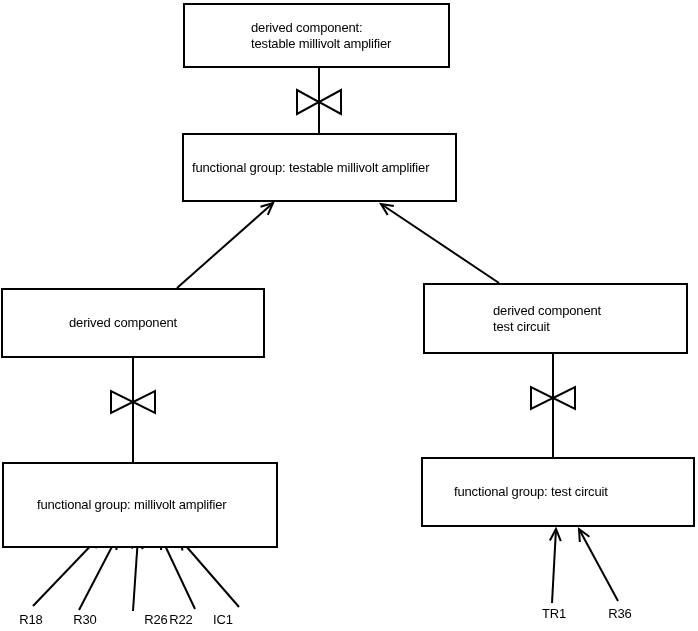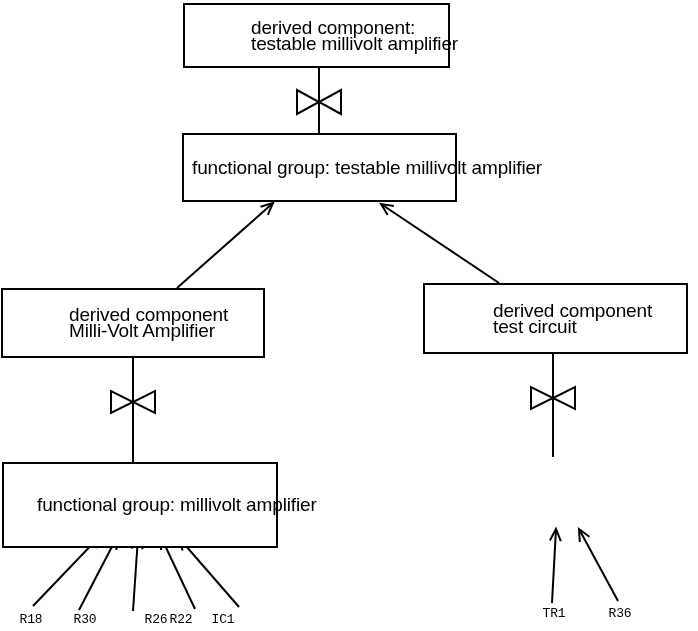--- a/index.html
+++ b/index.html
@@ -18,39 +18,38 @@
     width: 698px; height: 631px;
   }
   .node {
     position: absolute;
     box-sizing: border-box;
     border: 2px solid #000000;
     background: #ffffff;
     display: flex;
     flex-direction: column;
     justify-content: center;
-    font-size: 19px;
+    font-size: 13px;
     line-height: 16px;
     letter-spacing: -0.15px;
     white-space: nowrap;
   }
   .node .l2-indent { margin-left: 0; }
   #n-top  { left: 183px; top: 3px;   width: 267px; height: 65px; padding-left: 66px; }
-  #n-fgt  { left: 182px; top: 133px; width: 275px; height: 69px; padding-left: 8px; text-align: right; }
+  #n-fgt  { left: 182px; top: 133px; width: 275px; height: 69px; padding-left: 8px; }
   #n-dmv  { left: 1px;   top: 288px; width: 264px; height: 70px; padding-left: 66px; }
   #n-fgmv { left: 2px;   top: 462px; width: 276px; height: 86px; padding-left: 33px; }
   #n-dtc  { left: 423px; top: 283px; width: 265px; height: 71px; padding-left: 68px; }
   #n-fgtc { left: 421px; top: 457px; width: 274px; height: 70px; padding-left: 31px; }
   .leaf-label {
     position: absolute;
     font-size: 13px;
     letter-spacing: -0.15px;
     transform: translateX(-50%);
     white-space: nowrap;
-    font-family: Liberation Mono, monospace;
   }
 </style>
 </head>
 <body>
 
 <div class="canvas">
 
   <svg class="connector-layer" viewBox="0 0 698 631" fill="none" stroke="#000000" stroke-width="2">
 
     <g>
@@ -122,32 +121,34 @@
     <div>derived component:</div>
     <div class="l2-indent">testable millivolt amplifier</div>
   </div>
 
   <div class="node" id="n-fgt">
     <div>functional group: testable millivolt amplifier</div>
   </div>
 
   <div class="node" id="n-dmv">
     <div>derived component</div>
-    <div>Milli-Volt Amplifier</div>
   </div>
 
   <div class="node" id="n-fgmv">
     <div>functional group: millivolt amplifier</div>
   </div>
 
   <div class="node" id="n-dtc">
     <div>derived component</div>
     <div>test circuit</div>
   </div>
 
+  <div class="node" id="n-fgtc">
+    <div>functional group: test circuit</div>
+  </div>
 
   <span class="leaf-label" style="left:31px;  top:612px;">R18</span>
   <span class="leaf-label" style="left:76px;  top:612px;margin-left:9px;">R30</span>
   <span class="leaf-label" style="left:128px; top:612px;margin-left:28px;">R26</span>
   <span class="leaf-label" style="left:181px; top:612px;">R22</span>
   <span class="leaf-label" style="left:223px; top:612px;">IC1</span>
   <span class="leaf-label" style="left:554px; top:606px;">TR1</span>
   <span class="leaf-label" style="left:620px; top:606px;text-align:right;">R36</span>
 
 </div>

